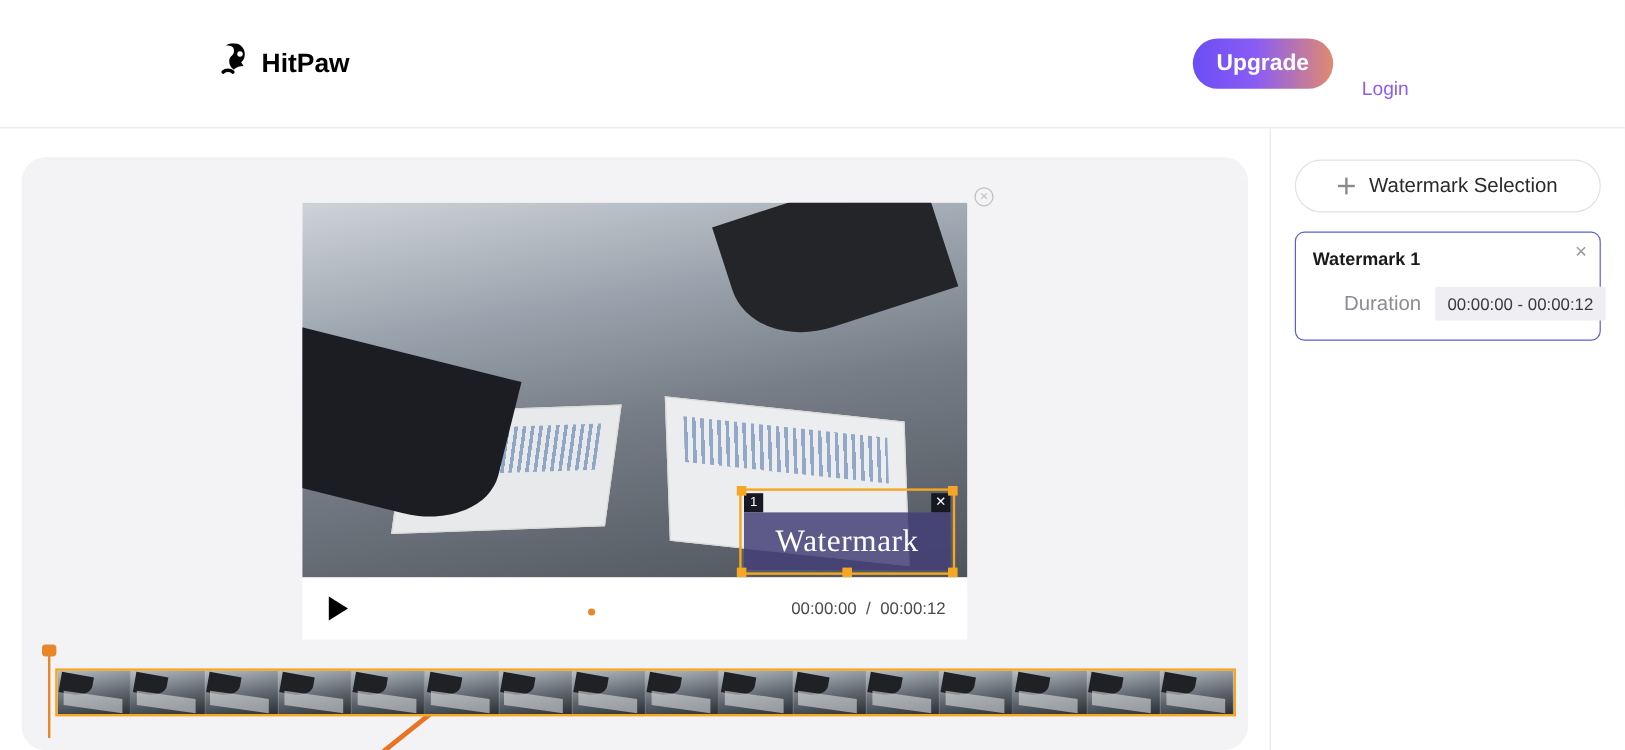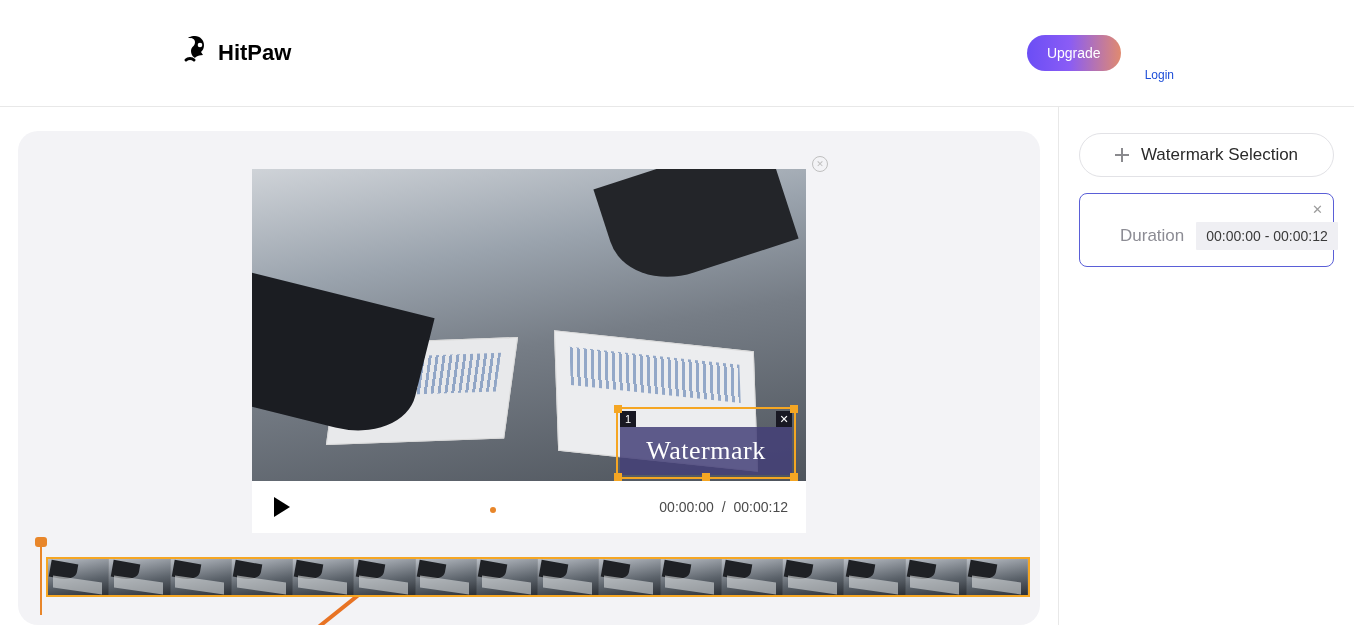--- a/index.html
+++ b/index.html
@@ -3,22 +3,22 @@
 <meta charset="utf-8">
 <style>
 * { margin: 0; padding: 0; box-sizing: border-box; font-family: -apple-system, BlinkMacSystemFont, "Segoe UI", Arial, sans-serif; }
 body { width: 1354px; height: 625px; background: #fff; overflow: hidden; }
 
 .header { height: 107px; border-bottom: 1px solid #e8e8e8; display: flex; align-items: center; padding: 0 180px; justify-content: flex-start; }
 .logo-wrap { display: flex; align-items: center; gap: 8px; }
 .logo-mark { width: 30px; height: 34px; position: relative; }
 .logo-text { font-size: 22px; font-weight: 700; color: #000; }
 .header-right { display: flex; align-items: center; gap: 24px; position: absolute; right: 180px; }
-.upgrade-btn { padding: 10px 20px; border-radius: 22px; font-size: 14px; font-weight: 400; color: #fff; background: linear-gradient(90deg, #6b4ef5 0%, #8a5cf5 45%, #e08a6f 100%); border: none; cursor: pointer; }
-.login-link { font-size: 12px; color: #1d4ed8; cursor: pointer; margin-top: 43px; }
+.upgrade-btn { padding: 10px 20px; border-radius: 22px; font-size: 19px; font-weight: 700; color: #fff; background: linear-gradient(90deg, #6b4ef5 0%, #8a5cf5 45%, #e08a6f 100%); border: none; cursor: pointer; }
+.login-link { font-size: 16px; color: #8b5cf6; cursor: pointer; margin-top: 43px; }
 
 .body-wrap { display: flex; height: calc(100% - 87px); }
 .editor-area { flex: 1; padding: 24px 18px 20px 18px; }
 .editor-canvas { width: 100%; height: 100%; background: #f3f3f6; border-radius: 20px; position: relative; padding-top: 18px; }
 
 .close-x { position: absolute; top: 25px; right: 212px; width: 16px; height: 16px; border: 1px solid #bfbfbf; border-radius: 50%; display: flex; align-items: center; justify-content: center; font-size: 9px; color: #bfbfbf; cursor: pointer; }
 
 .video-card { width: 554px; margin: 20px auto 0; background: #fff; }
 .video-frame { width: 554px; height: 312px; position: relative; background: linear-gradient(170deg, #cfd3d8 0%, #9aa3ad 30%, #767d86 55%, #4e545c 100%); overflow: hidden; }
 
@@ -163,20 +163,21 @@
   </div>
 
   <div class="side-panel">
     <div class="add-sel-btn">
       <span class="plus"></span>
       <span>Watermark Selection</span>
     </div>
 
     <div class="wm-card">
       <div class="x">✕</div>
+      <div class="wm-title">Watermark 1</div>
       <div class="wm-row">
         <span class="wm-dur-label">Duration</span>
         <span class="wm-dur-val">00:00:00 - 00:00:12</span>
       </div>
     </div>
 
   </div>
 </div>
 
 </body></html>

